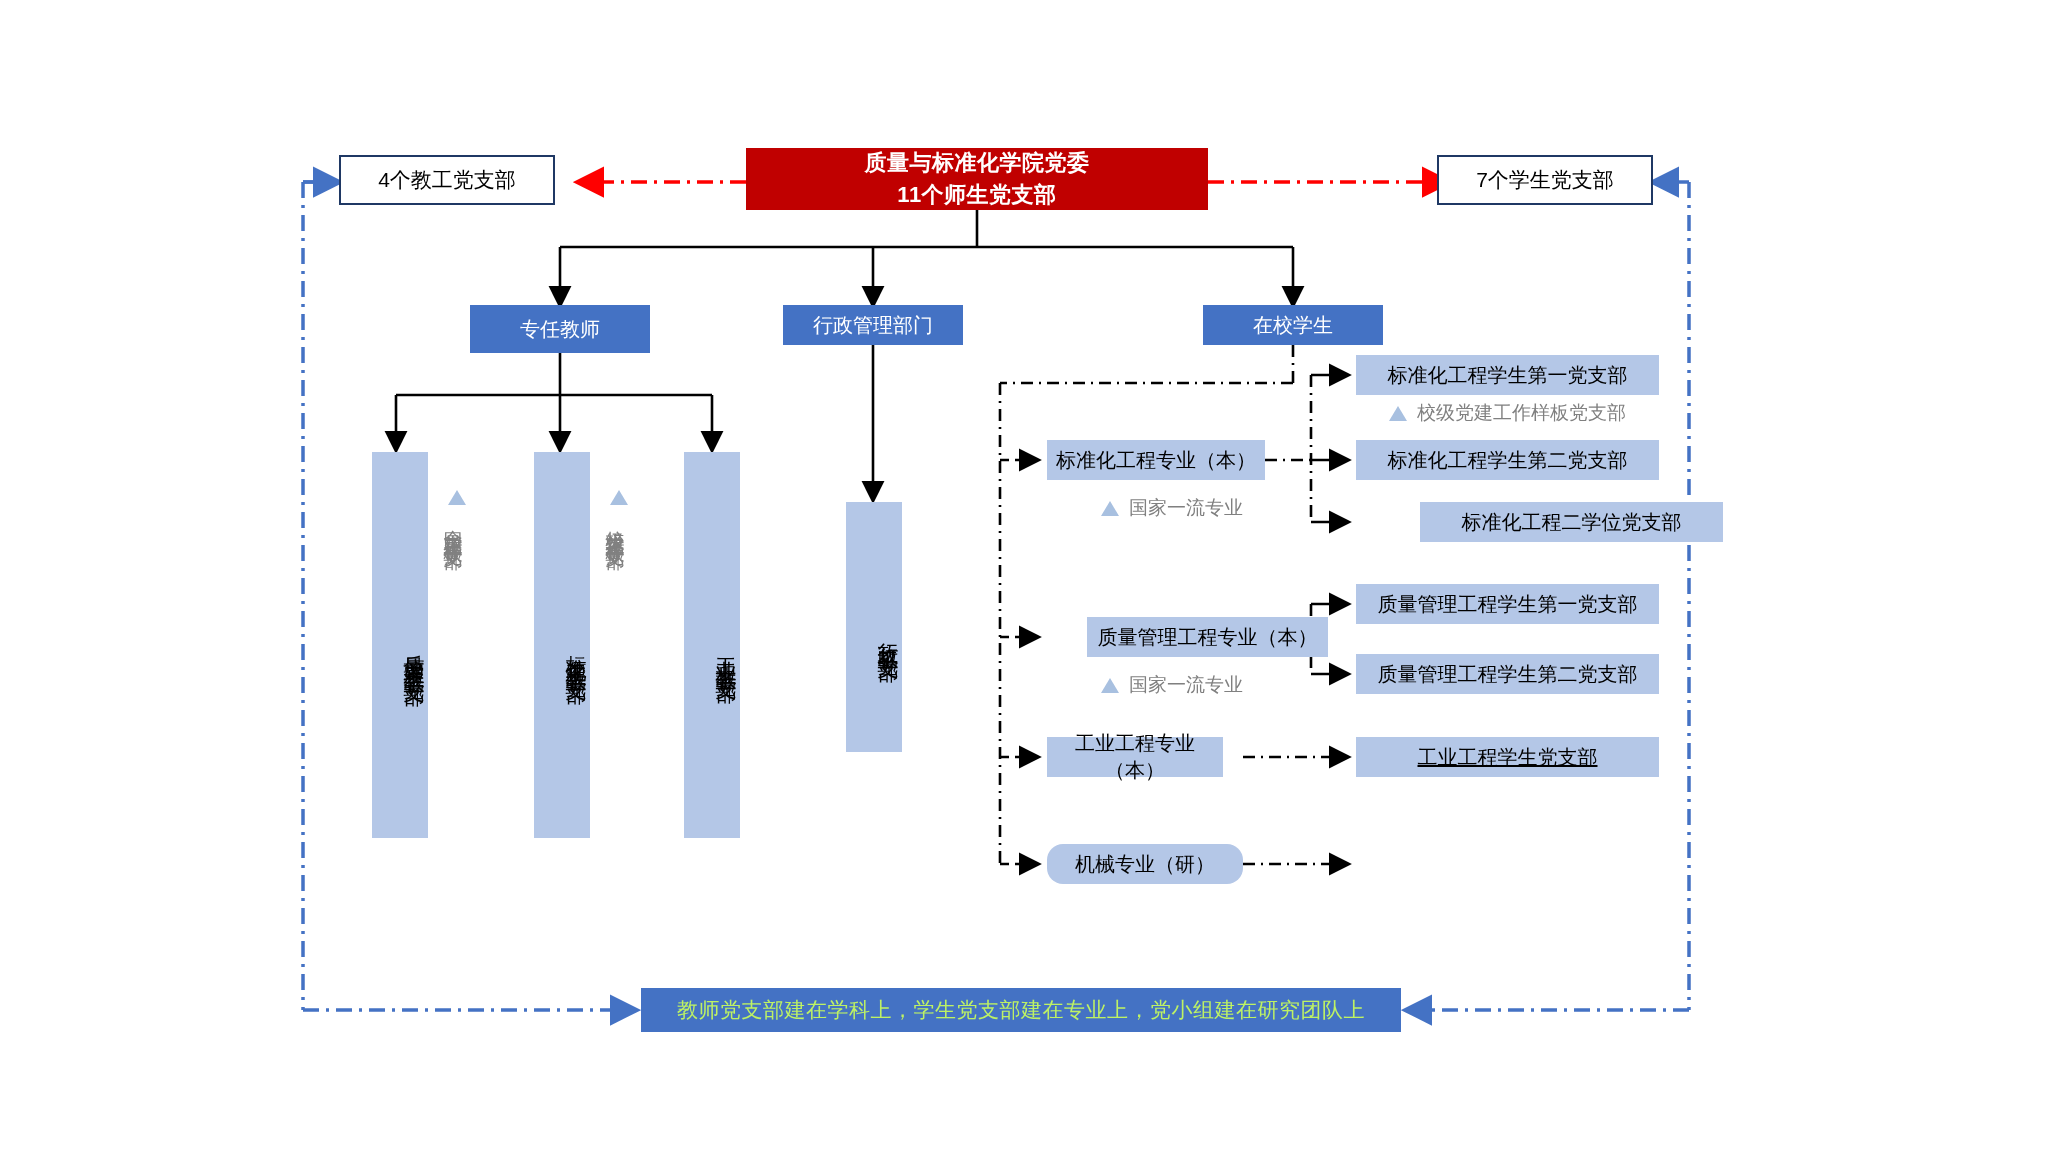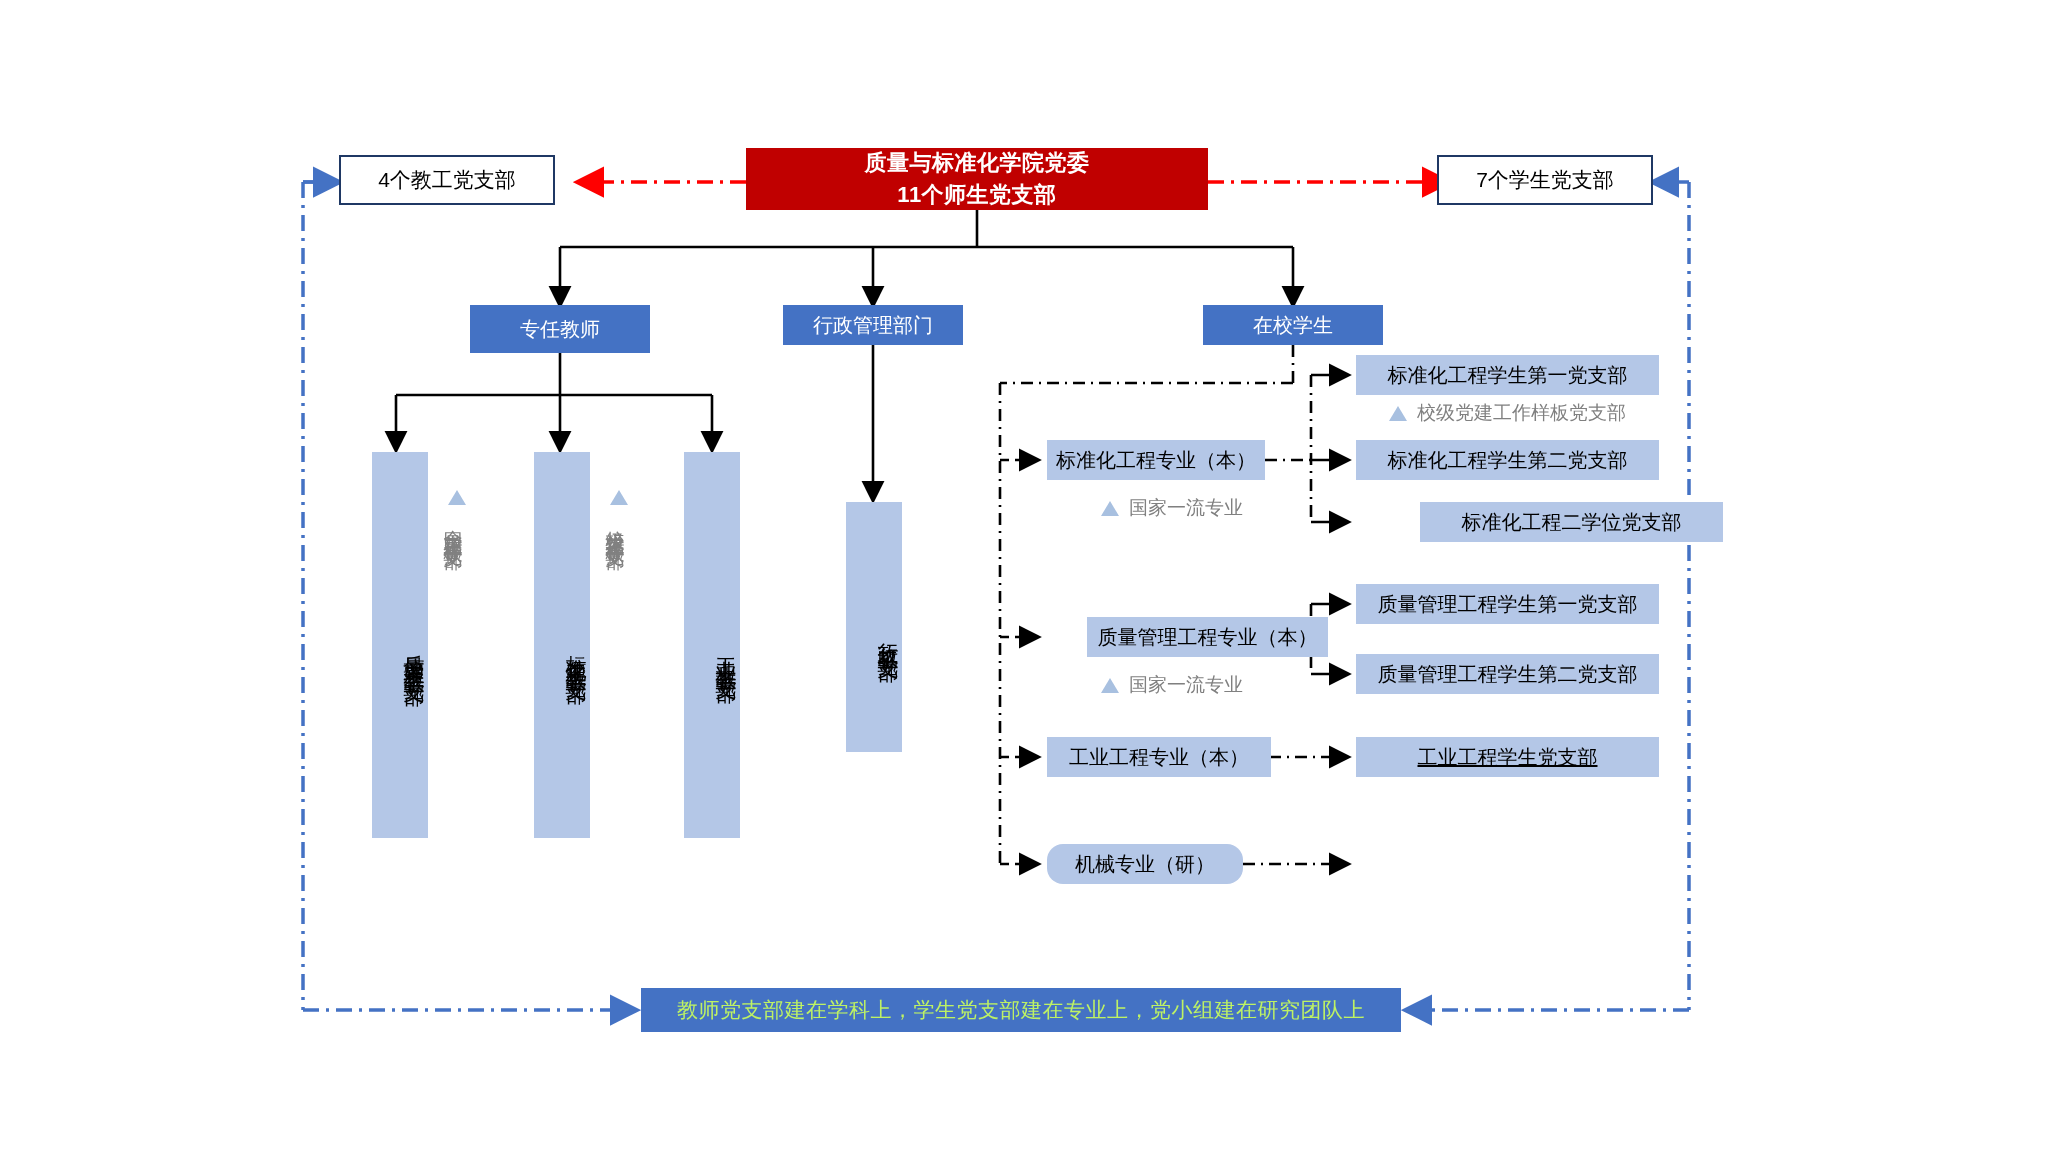--- a/index.html
+++ b/index.html
@@ -178,21 +178,21 @@
     <span class="tri"></span>
     <span>国家一流专业</span>
   </div>
 
   <div class="node lt-box" style="left:1047px;top:617px;width:241px;height:40px;margin-left:40px;">质量管理工程专业（本）</div>
   <div class="anno" style="left:1052px;top:672px;width:240px;justify-content:center;">
     <span class="tri"></span>
     <span>国家一流专业</span>
   </div>
 
-  <div class="node lt-box" style="left:1047px;top:737px;width:224px;height:40px;">工业工程专业（本）</div>
+  <div class="node lt-box" style="left:1047px;top:737px;width:176px;height:40px;">工业工程专业（本）</div>
 
   <div class="node lt-box" style="left:1047px;top:844px;width:196px;height:40px;border-radius:16px;">机械专业（研）</div>
 
   <div class="node lt-box" style="left:1356px;top:355px;width:303px;height:40px;">标准化工程学生第一党支部</div>
   <div class="anno" style="left:1356px;top:400px;width:303px;justify-content:center;">
     <span class="tri"></span>
     <span>校级党建工作样板党支部</span>
   </div>
 
   <div class="node lt-box" style="left:1356px;top:440px;width:303px;height:40px;">标准化工程学生第二党支部</div>

